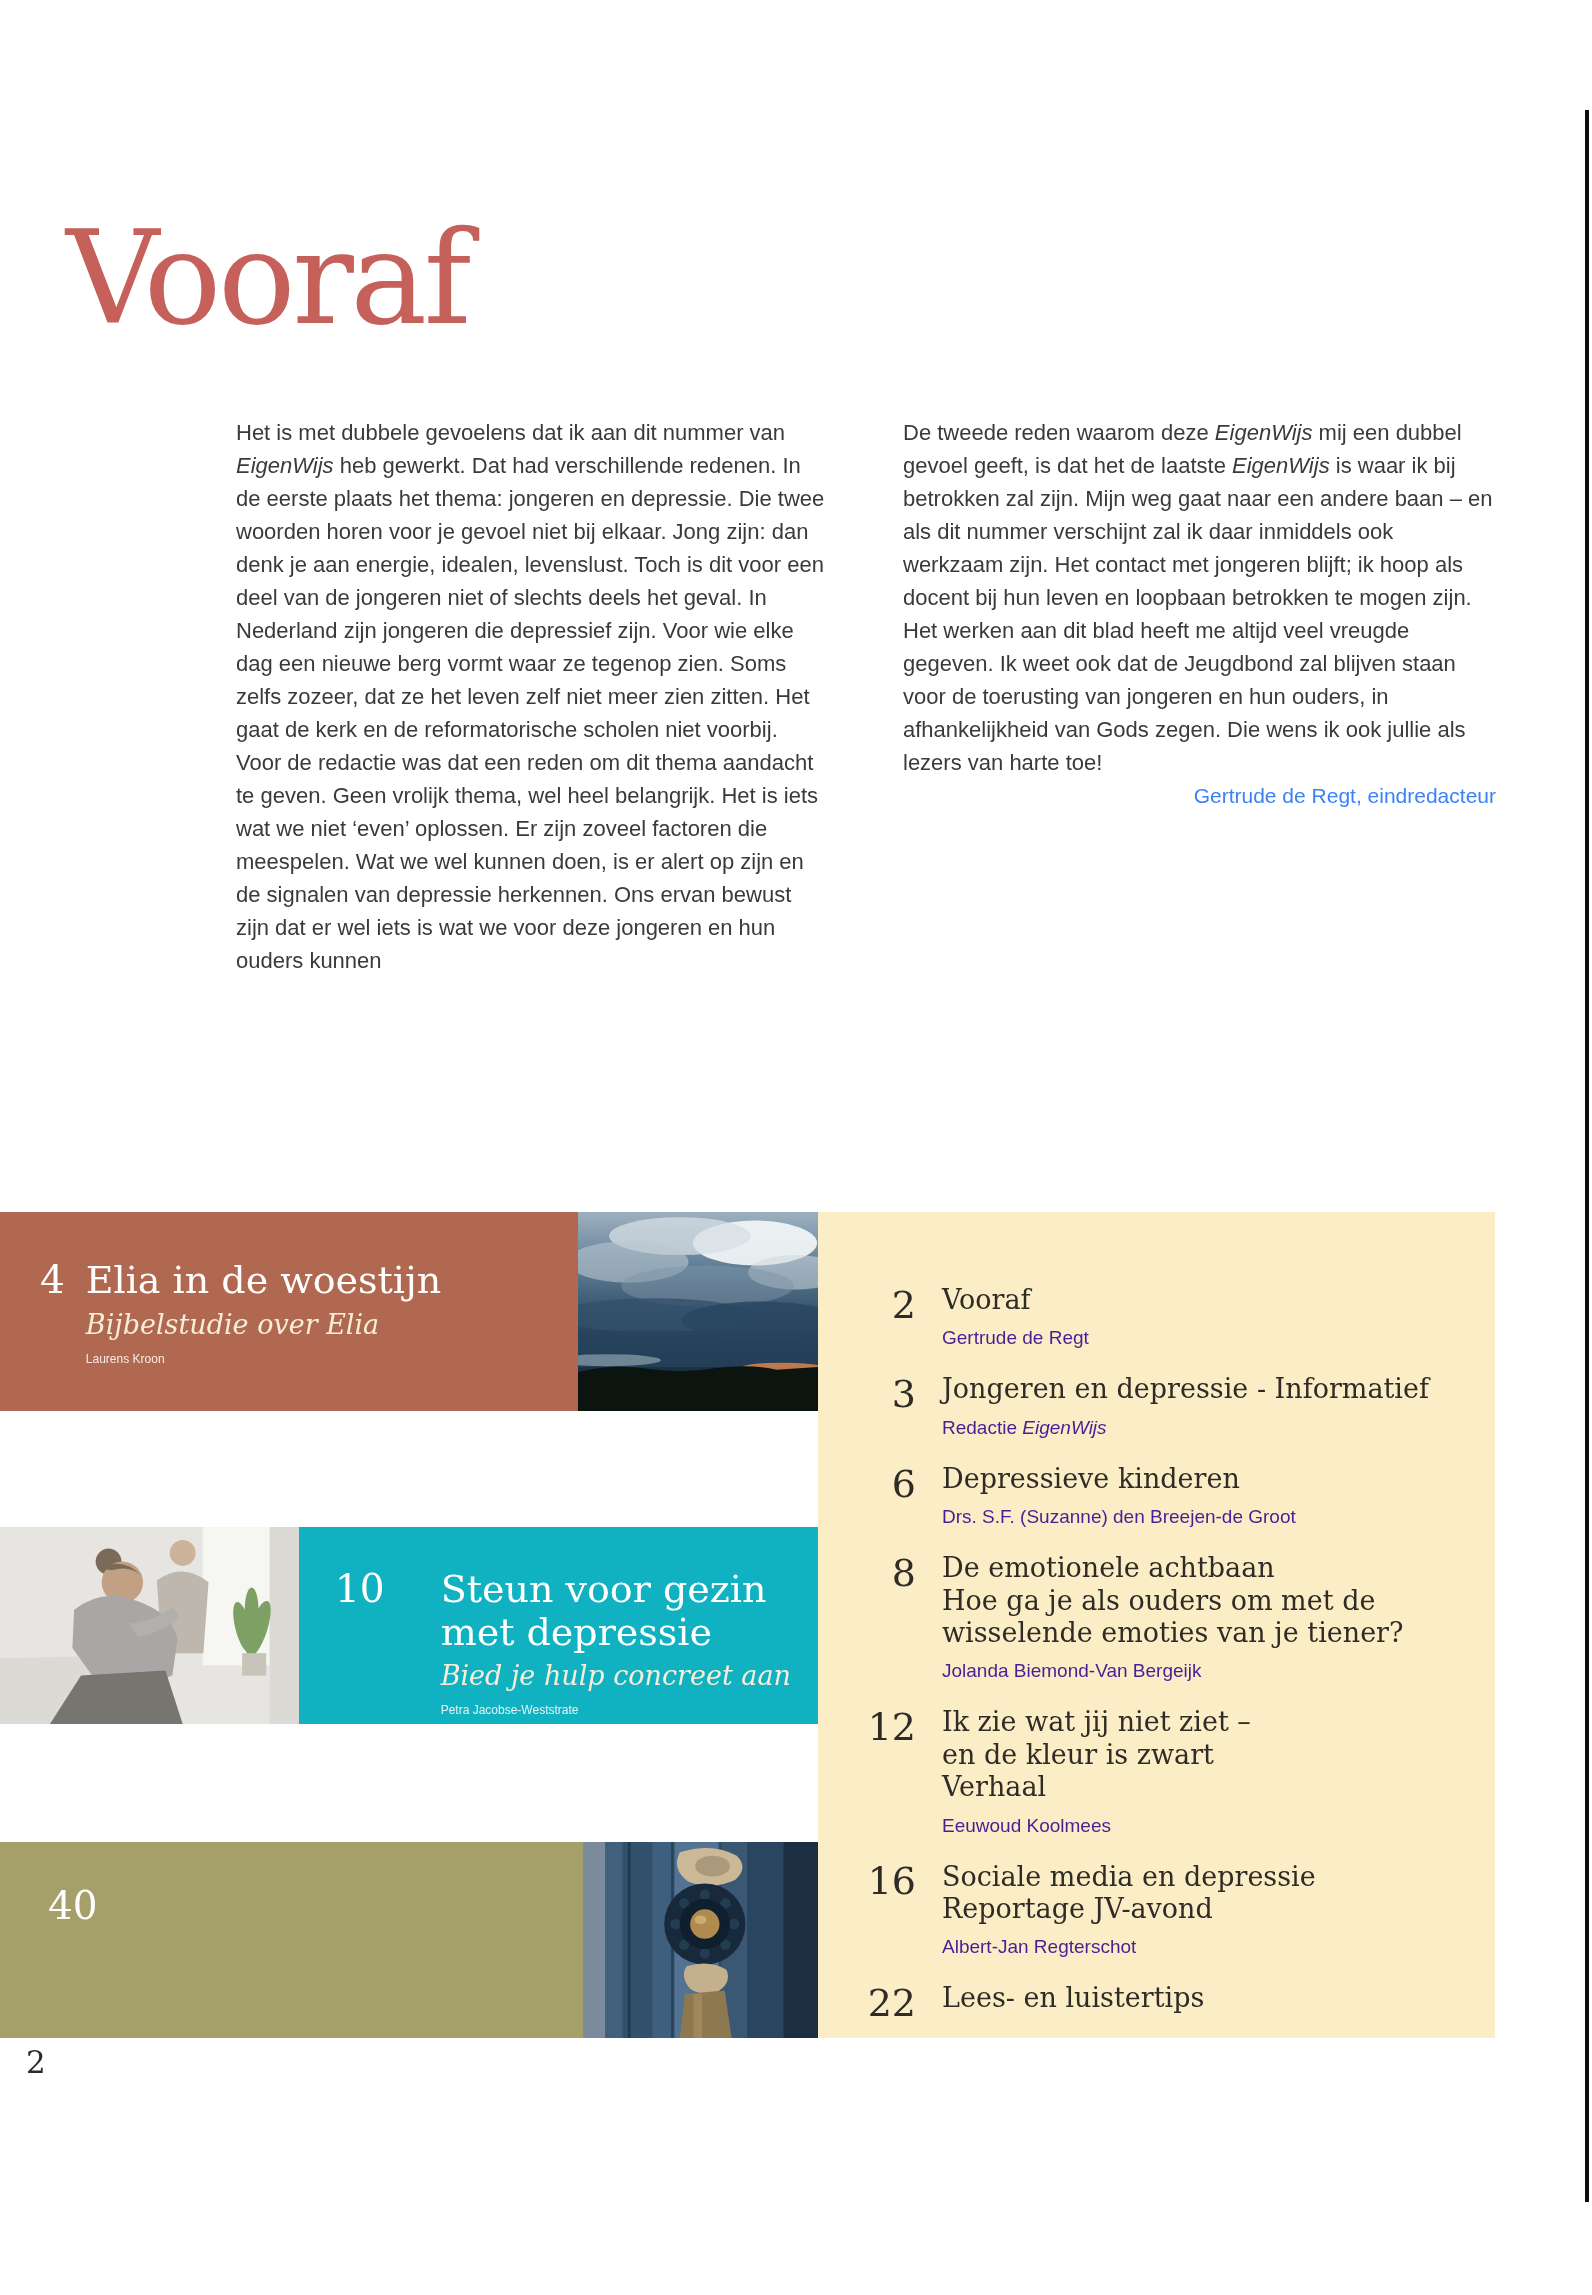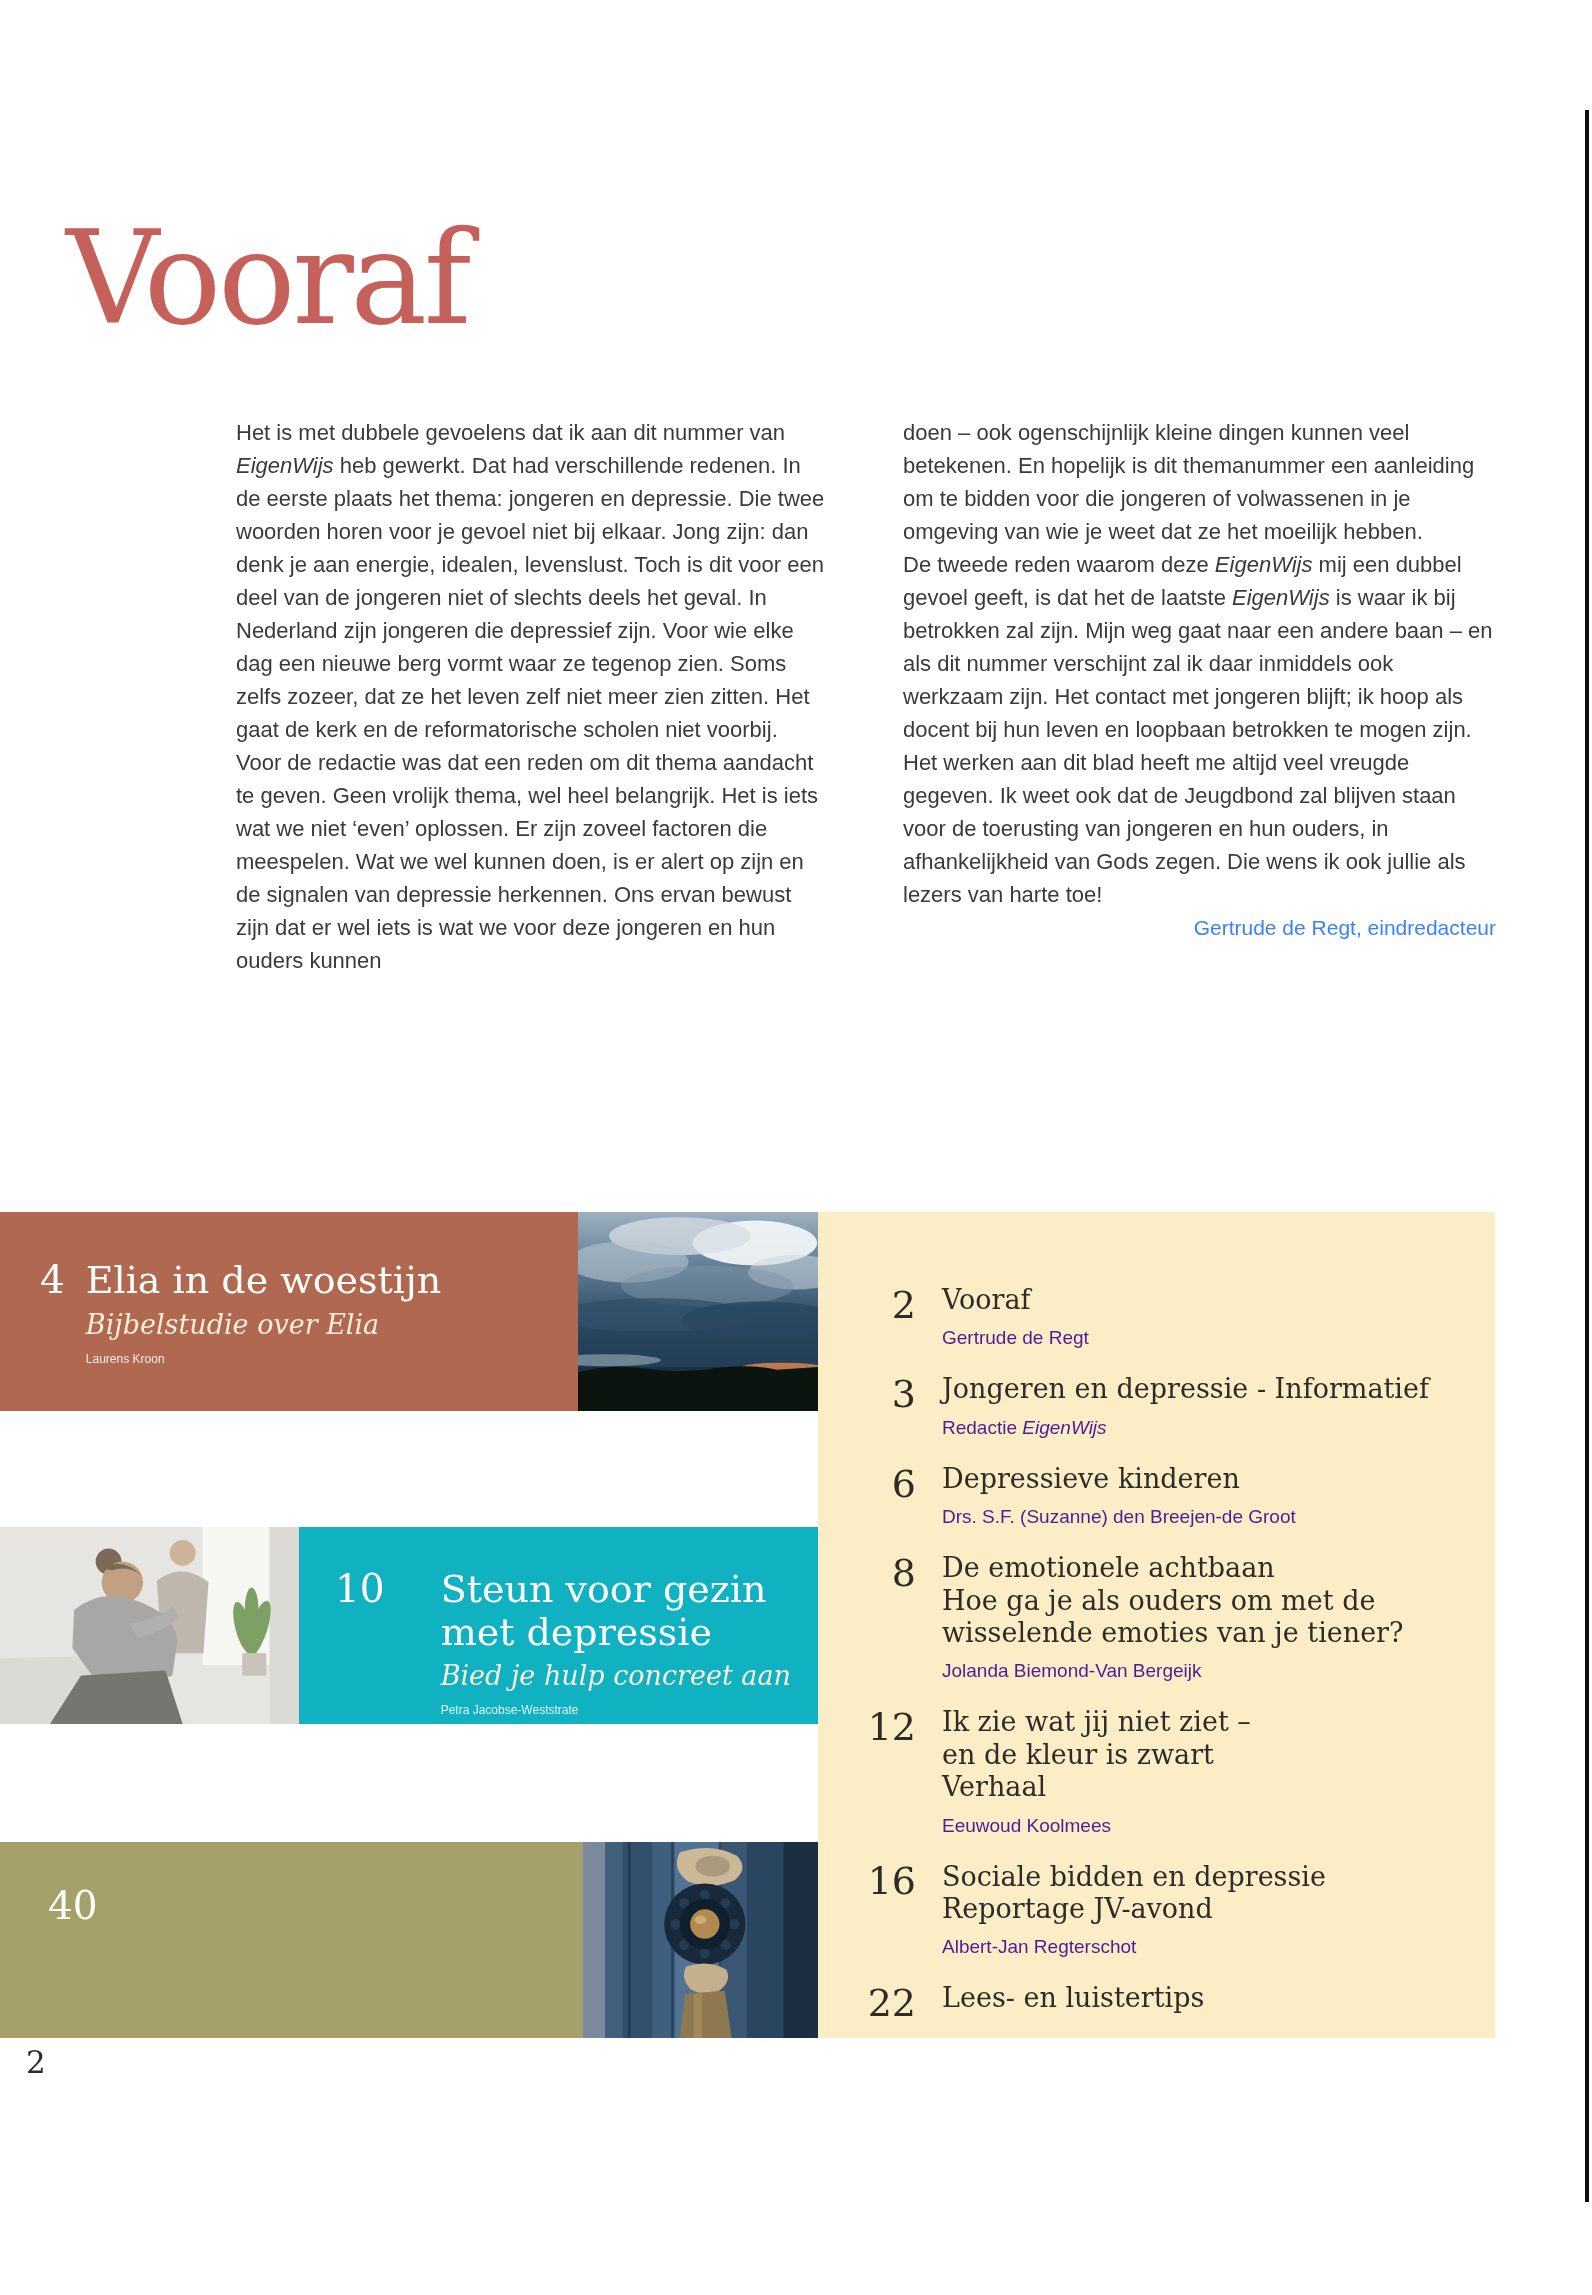--- a/index.html
+++ b/index.html
@@ -65,21 +65,20 @@
 
 <div class="page">
 
   <h1 class="vooraf">Vooraf</h1>
 
   <div class="bodytext">
     <div class="col">
       <p><span>Het is met dubbele gevoelens dat ik aan dit nummer van </span><em>EigenWijs</em><span> heb gewerkt. Dat had verschillende redenen. In de eerste plaats het thema: jongeren en depressie. Die twee woorden horen voor je gevoel niet bij elkaar. Jong zijn: dan denk je aan energie, idealen, levenslust. Toch is dit voor een deel van de jongeren niet of slechts deels het geval. In Nederland zijn jongeren die depressief zijn. Voor wie elke dag een nieuwe berg vormt waar ze tegenop zien. Soms zelfs zozeer, dat ze het leven zelf niet meer zien zitten. Het gaat de kerk en de reformatorische scholen niet voorbij. Voor de redactie was dat een reden om dit thema aandacht te geven. Geen vrolijk thema, wel heel belangrijk. Het is iets wat we niet ‘even’ oplossen. Er zijn zoveel factoren die meespelen. Wat we wel kunnen doen, is er alert op zijn en de signalen van depressie herkennen. Ons ervan bewust zijn dat er wel iets is wat we voor deze jongeren en hun ouders kunnen</span></p>
     </div>
     <div class="col">
-      <p><span>doen – ook ogenschijnlijk kleine dingen kunnen veel betekenen. En hopelijk is dit themanummer een aanleiding om te bidden voor die jongeren of volwassenen in je omgeving van wie je weet dat ze het moeilijk hebben.</span></p>
       <p><span>De tweede reden waarom deze </span><em>EigenWijs</em><span> mij een dubbel gevoel geeft, is dat het de laatste </span><em>EigenWijs</em><span> is waar ik bij betrokken zal zijn. Mijn weg gaat naar een andere baan – en als dit nummer verschijnt zal ik daar inmiddels ook werkzaam zijn. Het contact met jongeren blijft; ik hoop als docent bij hun leven en loopbaan betrokken te mogen zijn. Het werken aan dit blad heeft me altijd veel vreugde gegeven. Ik weet ook dat de Jeugdbond zal blijven staan voor de toerusting van jongeren en hun ouders, in afhankelijkheid van Gods zegen. Die wens ik ook jullie als lezers van harte toe!</span></p>
       <p class="byline">Gertrude de Regt, eindredacteur</p>
     </div>
   </div>
 
   <div class="band band-a">
     <div class="band-inner">
       <div class="feat-num">4</div>
       <div>
         <div class="feat-title">Elia in de woestijn</div>
@@ -232,21 +231,21 @@
           <div class="toc-title">Ik zie wat jij niet ziet –
 en de kleur is zwart
 Verhaal</div>
           <div class="toc-author">Eeuwoud Koolmees</div>
         </div>
       </div>
 
       <div class="toc-entry">
         <div class="toc-num">16</div>
         <div class="toc-body">
-          <div class="toc-title">Sociale bidden en depressie
+          <div class="toc-title">Sociale media en depressie
 Reportage JV-avond</div>
           <div class="toc-author">Albert-Jan Regterschot</div>
         </div>
       </div>
 
       <div class="toc-entry">
         <div class="toc-num">22</div>
         <div class="toc-body">
           <div class="toc-title">Lees- en luistertips</div>
         </div>

